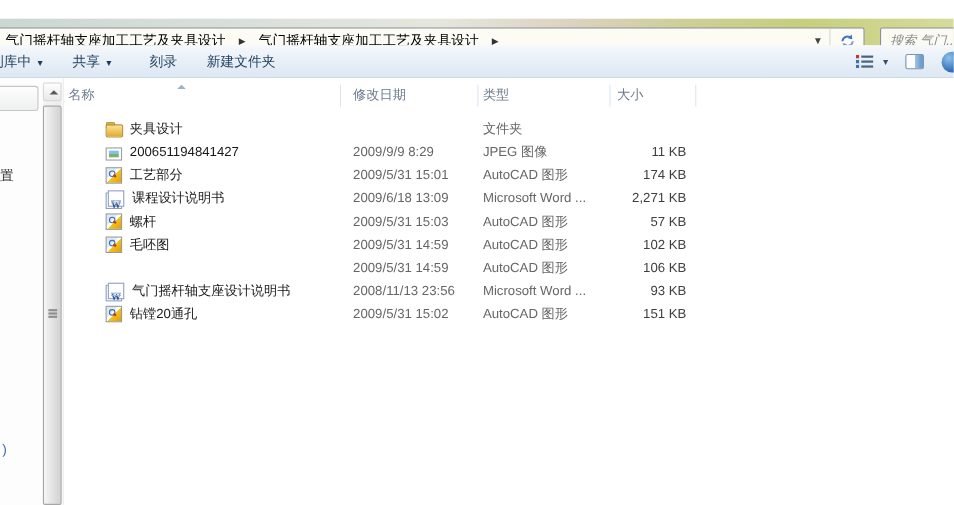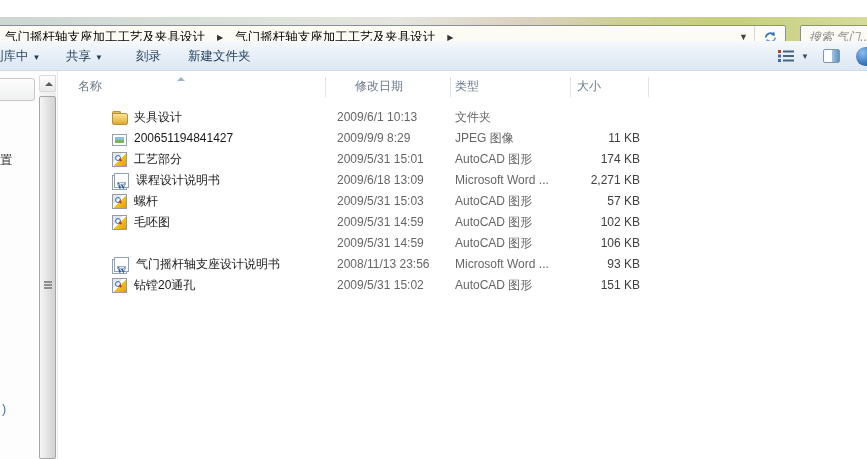--- a/index.html
+++ b/index.html
@@ -55,24 +55,24 @@
   .nav-frag-2 { position:absolute; left:2px; top:331px; font-size:12.5px; color:#3a6ea5; }
 
   .vscroll { position:absolute; left:39px; top:4px; width:17px; height:384px; background:linear-gradient(90deg,#f4f4f4,#ececec); }
   .vs-up { position:absolute; left:0; top:0; width:17px; height:17px; background:linear-gradient(#fefefe,#e9e9e9); border:1px solid #d9d9d9; border-radius:2px; }
   .vs-up .tri { position:absolute; left:4.5px; top:6px; width:0; height:0; border-left:4px solid transparent; border-right:4px solid transparent; border-bottom:4px solid #5a5a5a; }
   .vs-thumb { position:absolute; left:0; top:21px; width:17px; height:363px; background:linear-gradient(90deg,#f6f6f6,#e3e3e3 50%,#d2d2d2); border:1px solid #a6a6a6; border-radius:2px; }
   .vs-grip { position:absolute; left:4px; top:184px; width:8px; height:1.5px; background:#8f8f8f; box-shadow:0 3px 0 #8f8f8f, 0 6px 0 #8f8f8f; }
   .nav-sep { position:absolute; left:57px; top:0; width:1px; height:388px; background:#ececec; }
 
   
-  .filepane { position:absolute; left:58px; top:0; width:809px; height:295px; }
+  .filepane { position:absolute; left:42px; top:0; width:809px; height:295px; }
   .colheads { position:absolute; left:0; top:2px; width:809px; height:26px; font-size:12px; color:#6a7a8c; }
   .ch { position:absolute; top:0; height:26px; line-height:26px; white-space:nowrap; }
-  .ch-name { left:20px; } .ch-date { left:279px;margin-left:18px; } .ch-type { left:397px; } .ch-size { left:519px; }
+  .ch-name { left:20px; } .ch-date { left:279px; } .ch-type { left:397px; } .ch-size { left:519px; }
   .ch-sep { position:absolute; top:4px; width:1px; height:20px; background:#dde5ee; }
   .sort-arrow { position:absolute; left:119px; top:4px; width:0; height:0; border-left:4px solid transparent; border-right:4px solid transparent; border-bottom:4px solid #9cb3c9; }
 
   .rows { position:absolute; left:0; top:36px; width:809px; }
   .frow { position:relative; height:21px; font-size:12px; }
   .cell { position:absolute; top:0; height:21px; line-height:21px; white-space:nowrap; }
   .c-name { left:14px; color:#191919; display:flex; align-items:center;padding-left:40px; }
   .c-name .nm { margin-left:7px; }
   .c-date { left:279px; color:#666; }
   .c-type { left:397px; color:#666; }
@@ -171,21 +171,20 @@
       <span class="ch-sep" style="left:590px"></span>
     </div>
 
     <div class="rows">
 
       <div class="frow">
         <span class="cell c-name">
             <span class="fi fi-folder"></span>
             <span class="nm">夹具设计</span>
           </span>
-        <span class="cell c-date">2009/6/1 10:13</span>
         <span class="cell c-type">文件夹</span>
         <span class="cell c-size"></span>
       </div>
 
       <div class="frow">
         <span class="cell c-name">
             <span class="fi fi-image"></span>
             <span class="nm">200651194841427</span>
           </span>
         <span class="cell c-date">2009/9/9 8:29</span>

